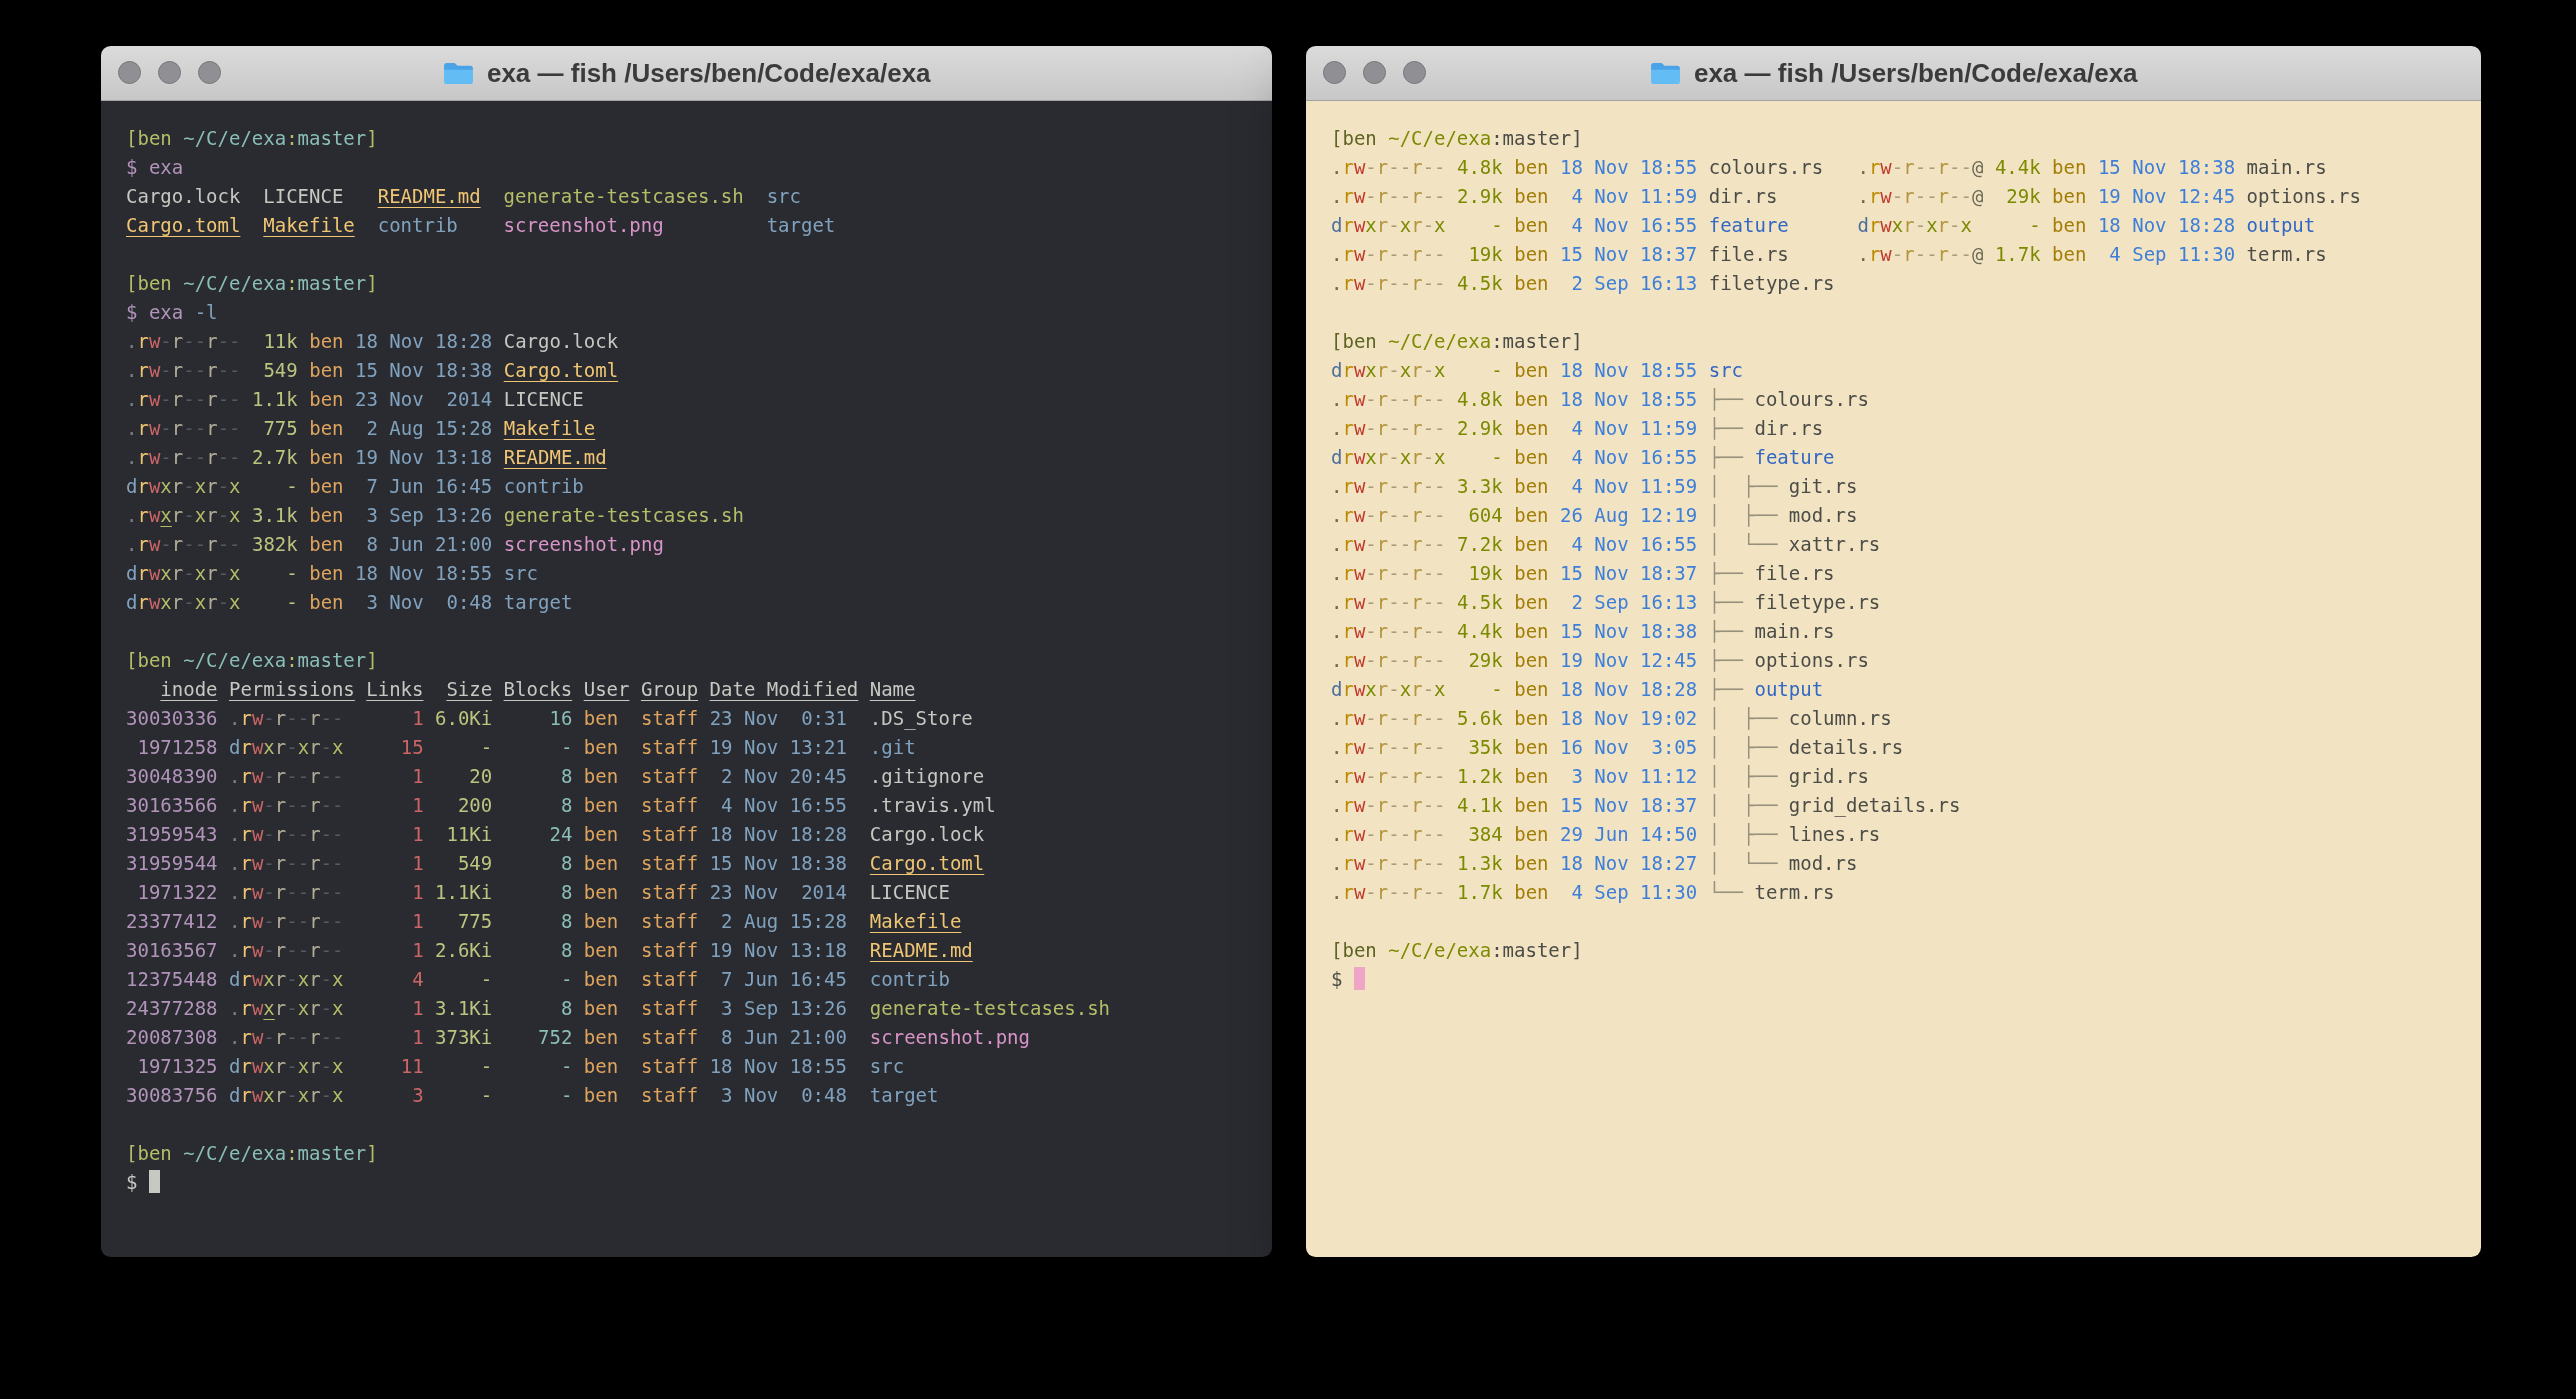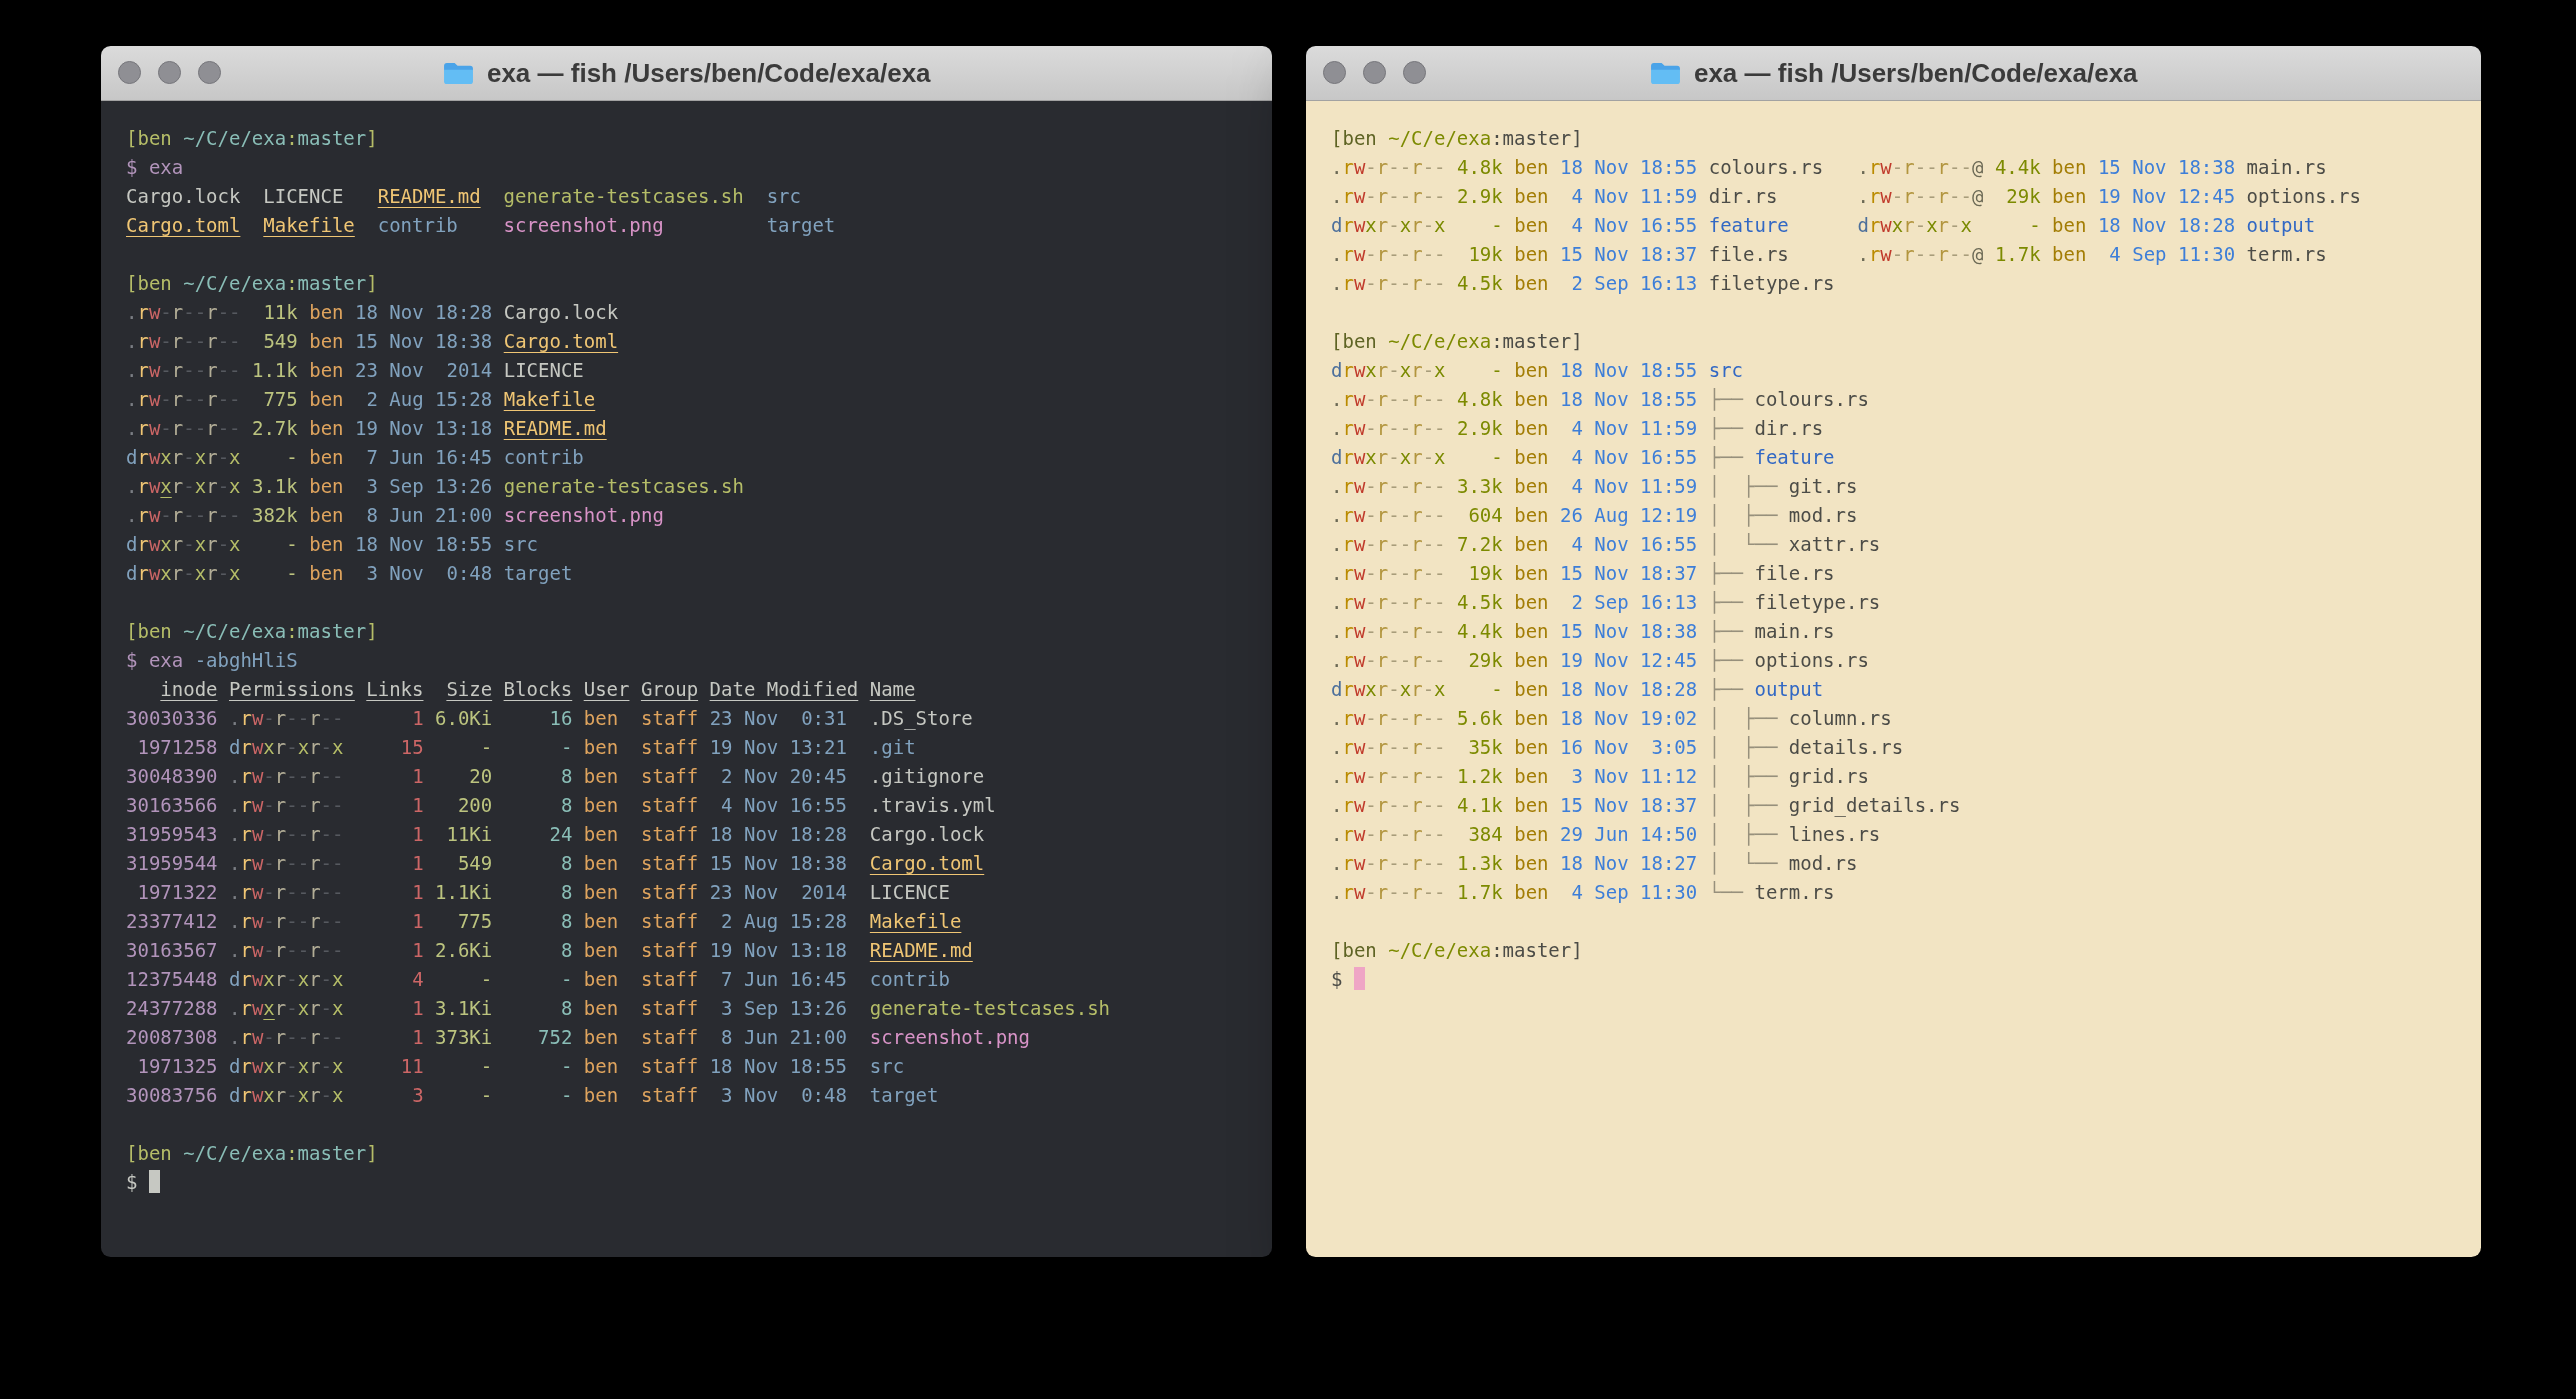--- a/index.html
+++ b/index.html
@@ -41,33 +41,33 @@
       <span>exa — fish  /Users/ben/Code/exa/exa</span>
     </div>
   </div>
   <div class="term" id="term-left" style="background: rgb(41, 43, 48); color: rgb(198, 200, 194);">
       <div class="tline"><span style="color: rgb(181, 189, 104);">[ben </span><span style="color: rgb(138, 190, 183);">~/C/e/exa</span><span style="color: rgb(181, 189, 104);">:</span><span style="color: rgb(138, 190, 183);">master</span><span style="color: rgb(181, 189, 104);">]</span></div>
       <div class="tline"><span style="color: rgb(178, 148, 187);">$ exa</span></div>
       <div class="tline"><span style="color: rgb(198, 200, 194);">Cargo.lock</span><span>  </span><span style="color: rgb(198, 200, 194);">LICENCE</span><span>   </span><span style="color: rgb(240, 198, 116); text-decoration: underline;">README.md</span><span>  </span><span style="color: rgb(181, 189, 104);">generate-testcases.sh</span><span>  </span><span style="color: rgb(129, 162, 190);">src</span></div>
       <div class="tline"><span style="color: rgb(240, 198, 116); text-decoration: underline;">Cargo.toml</span><span>  </span><span style="color: rgb(240, 198, 116); text-decoration: underline;">Makefile</span><span>  </span><span style="color: rgb(129, 162, 190);">contrib</span><span>    </span><span style="color: rgb(216, 147, 199);">screenshot.png</span><span>         </span><span style="color: rgb(129, 162, 190);">target</span></div>
       <div class="tline">&nbsp;</div>
       <div class="tline"><span style="color: rgb(181, 189, 104);">[ben </span><span style="color: rgb(138, 190, 183);">~/C/e/exa</span><span style="color: rgb(181, 189, 104);">:</span><span style="color: rgb(138, 190, 183);">master</span><span style="color: rgb(181, 189, 104);">]</span></div>
+      <div class="tline"><span style="color: rgb(178, 148, 187);">$ exa </span><span style="color: rgb(129, 162, 190);">-l</span></div>
       <div class="tline"><span style="color: rgb(123, 126, 132);">.</span><span style="color: rgb(240, 198, 116);">r</span><span style="color: rgb(204, 102, 102);">w</span><span style="color: rgb(86, 89, 95);">-</span><span style="color: rgb(179, 174, 151);">r</span><span style="color: rgb(86, 89, 95);">-</span><span style="color: rgb(86, 89, 95);">-</span><span style="color: rgb(179, 174, 151);">r</span><span style="color: rgb(86, 89, 95);">-</span><span style="color: rgb(86, 89, 95);">-</span><span> </span><span style="color: rgb(188, 196, 127);"> 11k</span><span> </span><span style="color: rgb(223, 164, 94);">ben</span><span> </span><span style="color: rgb(129, 162, 190);">18 Nov 18:28</span><span> </span><span style="color: rgb(198, 200, 194);">Cargo.lock</span></div>
       <div class="tline"><span style="color: rgb(123, 126, 132);">.</span><span style="color: rgb(240, 198, 116);">r</span><span style="color: rgb(204, 102, 102);">w</span><span style="color: rgb(86, 89, 95);">-</span><span style="color: rgb(179, 174, 151);">r</span><span style="color: rgb(86, 89, 95);">-</span><span style="color: rgb(86, 89, 95);">-</span><span style="color: rgb(179, 174, 151);">r</span><span style="color: rgb(86, 89, 95);">-</span><span style="color: rgb(86, 89, 95);">-</span><span> </span><span style="color: rgb(188, 196, 127);"> 549</span><span> </span><span style="color: rgb(223, 164, 94);">ben</span><span> </span><span style="color: rgb(129, 162, 190);">15 Nov 18:38</span><span> </span><span style="color: rgb(240, 198, 116); text-decoration: underline;">Cargo.toml</span></div>
       <div class="tline"><span style="color: rgb(123, 126, 132);">.</span><span style="color: rgb(240, 198, 116);">r</span><span style="color: rgb(204, 102, 102);">w</span><span style="color: rgb(86, 89, 95);">-</span><span style="color: rgb(179, 174, 151);">r</span><span style="color: rgb(86, 89, 95);">-</span><span style="color: rgb(86, 89, 95);">-</span><span style="color: rgb(179, 174, 151);">r</span><span style="color: rgb(86, 89, 95);">-</span><span style="color: rgb(86, 89, 95);">-</span><span> </span><span style="color: rgb(188, 196, 127);">1.1k</span><span> </span><span style="color: rgb(223, 164, 94);">ben</span><span> </span><span style="color: rgb(129, 162, 190);">23 Nov  2014</span><span> </span><span style="color: rgb(198, 200, 194);">LICENCE</span></div>
       <div class="tline"><span style="color: rgb(123, 126, 132);">.</span><span style="color: rgb(240, 198, 116);">r</span><span style="color: rgb(204, 102, 102);">w</span><span style="color: rgb(86, 89, 95);">-</span><span style="color: rgb(179, 174, 151);">r</span><span style="color: rgb(86, 89, 95);">-</span><span style="color: rgb(86, 89, 95);">-</span><span style="color: rgb(179, 174, 151);">r</span><span style="color: rgb(86, 89, 95);">-</span><span style="color: rgb(86, 89, 95);">-</span><span> </span><span style="color: rgb(188, 196, 127);"> 775</span><span> </span><span style="color: rgb(223, 164, 94);">ben</span><span> </span><span style="color: rgb(129, 162, 190);"> 2 Aug 15:28</span><span> </span><span style="color: rgb(240, 198, 116); text-decoration: underline;">Makefile</span></div>
       <div class="tline"><span style="color: rgb(123, 126, 132);">.</span><span style="color: rgb(240, 198, 116);">r</span><span style="color: rgb(204, 102, 102);">w</span><span style="color: rgb(86, 89, 95);">-</span><span style="color: rgb(179, 174, 151);">r</span><span style="color: rgb(86, 89, 95);">-</span><span style="color: rgb(86, 89, 95);">-</span><span style="color: rgb(179, 174, 151);">r</span><span style="color: rgb(86, 89, 95);">-</span><span style="color: rgb(86, 89, 95);">-</span><span> </span><span style="color: rgb(188, 196, 127);">2.7k</span><span> </span><span style="color: rgb(223, 164, 94);">ben</span><span> </span><span style="color: rgb(129, 162, 190);">19 Nov 13:18</span><span> </span><span style="color: rgb(240, 198, 116); text-decoration: underline;">README.md</span></div>
       <div class="tline"><span style="color: rgb(129, 162, 190);">d</span><span style="color: rgb(240, 198, 116);">r</span><span style="color: rgb(204, 102, 102);">w</span><span style="color: rgb(181, 189, 104);">x</span><span style="color: rgb(179, 174, 151);">r</span><span style="color: rgb(86, 89, 95);">-</span><span style="color: rgb(181, 189, 104);">x</span><span style="color: rgb(179, 174, 151);">r</span><span style="color: rgb(86, 89, 95);">-</span><span style="color: rgb(181, 189, 104);">x</span><span> </span><span style="color: rgb(188, 196, 127);">   -</span><span> </span><span style="color: rgb(223, 164, 94);">ben</span><span> </span><span style="color: rgb(129, 162, 190);"> 7 Jun 16:45</span><span> </span><span style="color: rgb(129, 162, 190);">contrib</span></div>
       <div class="tline"><span style="color: rgb(123, 126, 132);">.</span><span style="color: rgb(240, 198, 116);">r</span><span style="color: rgb(204, 102, 102);">w</span><span style="color: rgb(181, 189, 104); text-decoration: underline;">x</span><span style="color: rgb(179, 174, 151);">r</span><span style="color: rgb(86, 89, 95);">-</span><span style="color: rgb(181, 189, 104);">x</span><span style="color: rgb(179, 174, 151);">r</span><span style="color: rgb(86, 89, 95);">-</span><span style="color: rgb(181, 189, 104);">x</span><span> </span><span style="color: rgb(188, 196, 127);">3.1k</span><span> </span><span style="color: rgb(223, 164, 94);">ben</span><span> </span><span style="color: rgb(129, 162, 190);"> 3 Sep 13:26</span><span> </span><span style="color: rgb(181, 189, 104);">generate-testcases.sh</span></div>
       <div class="tline"><span style="color: rgb(123, 126, 132);">.</span><span style="color: rgb(240, 198, 116);">r</span><span style="color: rgb(204, 102, 102);">w</span><span style="color: rgb(86, 89, 95);">-</span><span style="color: rgb(179, 174, 151);">r</span><span style="color: rgb(86, 89, 95);">-</span><span style="color: rgb(86, 89, 95);">-</span><span style="color: rgb(179, 174, 151);">r</span><span style="color: rgb(86, 89, 95);">-</span><span style="color: rgb(86, 89, 95);">-</span><span> </span><span style="color: rgb(188, 196, 127);">382k</span><span> </span><span style="color: rgb(223, 164, 94);">ben</span><span> </span><span style="color: rgb(129, 162, 190);"> 8 Jun 21:00</span><span> </span><span style="color: rgb(216, 147, 199);">screenshot.png</span></div>
       <div class="tline"><span style="color: rgb(129, 162, 190);">d</span><span style="color: rgb(240, 198, 116);">r</span><span style="color: rgb(204, 102, 102);">w</span><span style="color: rgb(181, 189, 104);">x</span><span style="color: rgb(179, 174, 151);">r</span><span style="color: rgb(86, 89, 95);">-</span><span style="color: rgb(181, 189, 104);">x</span><span style="color: rgb(179, 174, 151);">r</span><span style="color: rgb(86, 89, 95);">-</span><span style="color: rgb(181, 189, 104);">x</span><span> </span><span style="color: rgb(188, 196, 127);">   -</span><span> </span><span style="color: rgb(223, 164, 94);">ben</span><span> </span><span style="color: rgb(129, 162, 190);">18 Nov 18:55</span><span> </span><span style="color: rgb(129, 162, 190);">src</span></div>
       <div class="tline"><span style="color: rgb(129, 162, 190);">d</span><span style="color: rgb(240, 198, 116);">r</span><span style="color: rgb(204, 102, 102);">w</span><span style="color: rgb(181, 189, 104);">x</span><span style="color: rgb(179, 174, 151);">r</span><span style="color: rgb(86, 89, 95);">-</span><span style="color: rgb(181, 189, 104);">x</span><span style="color: rgb(179, 174, 151);">r</span><span style="color: rgb(86, 89, 95);">-</span><span style="color: rgb(181, 189, 104);">x</span><span> </span><span style="color: rgb(188, 196, 127);">   -</span><span> </span><span style="color: rgb(223, 164, 94);">ben</span><span> </span><span style="color: rgb(129, 162, 190);"> 3 Nov  0:48</span><span> </span><span style="color: rgb(129, 162, 190);">target</span></div>
       <div class="tline">&nbsp;</div>
       <div class="tline"><span style="color: rgb(181, 189, 104);">[ben </span><span style="color: rgb(138, 190, 183);">~/C/e/exa</span><span style="color: rgb(181, 189, 104);">:</span><span style="color: rgb(138, 190, 183);">master</span><span style="color: rgb(181, 189, 104);">]</span></div>
-      <div class="tline"><span style="color: rgb(178, 148, 187);">$ exa </span><span style="color: rgb(129, 162, 190);">-abghHliS</span></div>
       <div class="tline"><span>   </span><span style="color: rgb(198, 200, 194); text-decoration: underline;">inode</span><span> </span><span style="color: rgb(198, 200, 194); text-decoration: underline;">Permissions</span><span> </span><span style="color: rgb(198, 200, 194); text-decoration: underline;">Links</span><span>  </span><span style="color: rgb(198, 200, 194); text-decoration: underline;">Size</span><span> </span><span style="color: rgb(198, 200, 194); text-decoration: underline;">Blocks</span><span> </span><span style="color: rgb(198, 200, 194); text-decoration: underline;">User</span><span> </span><span style="color: rgb(198, 200, 194); text-decoration: underline;">Group</span><span> </span><span style="color: rgb(198, 200, 194); text-decoration: underline;">Date Modified</span><span> </span><span style="color: rgb(198, 200, 194); text-decoration: underline;">Name</span></div>
       <div class="tline"><span style="color: rgb(178, 148, 187);">30030336</span><span> </span><span style="color: rgb(123, 126, 132);">.</span><span style="color: rgb(240, 198, 116);">r</span><span style="color: rgb(204, 102, 102);">w</span><span style="color: rgb(86, 89, 95);">-</span><span style="color: rgb(179, 174, 151);">r</span><span style="color: rgb(86, 89, 95);">-</span><span style="color: rgb(86, 89, 95);">-</span><span style="color: rgb(179, 174, 151);">r</span><span style="color: rgb(86, 89, 95);">-</span><span style="color: rgb(86, 89, 95);">-</span><span>  </span><span style="color: rgb(204, 102, 102);">    1</span><span> </span><span style="color: rgb(188, 196, 127);">6.0Ki</span><span> </span><span style="color: rgb(138, 190, 183);">    16</span><span> </span><span style="color: rgb(223, 164, 94);">ben</span><span>  </span><span style="color: rgb(223, 164, 94);">staff</span><span> </span><span style="color: rgb(129, 162, 190);">23 Nov  0:31</span><span>  </span><span style="color: rgb(198, 200, 194);">.DS_Store</span></div>
       <div class="tline"><span style="color: rgb(178, 148, 187);"> 1971258</span><span> </span><span style="color: rgb(129, 162, 190);">d</span><span style="color: rgb(240, 198, 116);">r</span><span style="color: rgb(204, 102, 102);">w</span><span style="color: rgb(181, 189, 104);">x</span><span style="color: rgb(179, 174, 151);">r</span><span style="color: rgb(86, 89, 95);">-</span><span style="color: rgb(181, 189, 104);">x</span><span style="color: rgb(179, 174, 151);">r</span><span style="color: rgb(86, 89, 95);">-</span><span style="color: rgb(181, 189, 104);">x</span><span>  </span><span style="color: rgb(204, 102, 102);">   15</span><span> </span><span style="color: rgb(188, 196, 127);">    -</span><span> </span><span style="color: rgb(138, 190, 183);">     -</span><span> </span><span style="color: rgb(223, 164, 94);">ben</span><span>  </span><span style="color: rgb(223, 164, 94);">staff</span><span> </span><span style="color: rgb(129, 162, 190);">19 Nov 13:21</span><span>  </span><span style="color: rgb(129, 162, 190);">.git</span></div>
       <div class="tline"><span style="color: rgb(178, 148, 187);">30048390</span><span> </span><span style="color: rgb(123, 126, 132);">.</span><span style="color: rgb(240, 198, 116);">r</span><span style="color: rgb(204, 102, 102);">w</span><span style="color: rgb(86, 89, 95);">-</span><span style="color: rgb(179, 174, 151);">r</span><span style="color: rgb(86, 89, 95);">-</span><span style="color: rgb(86, 89, 95);">-</span><span style="color: rgb(179, 174, 151);">r</span><span style="color: rgb(86, 89, 95);">-</span><span style="color: rgb(86, 89, 95);">-</span><span>  </span><span style="color: rgb(204, 102, 102);">    1</span><span> </span><span style="color: rgb(188, 196, 127);">   20</span><span> </span><span style="color: rgb(138, 190, 183);">     8</span><span> </span><span style="color: rgb(223, 164, 94);">ben</span><span>  </span><span style="color: rgb(223, 164, 94);">staff</span><span> </span><span style="color: rgb(129, 162, 190);"> 2 Nov 20:45</span><span>  </span><span style="color: rgb(198, 200, 194);">.gitignore</span></div>
       <div class="tline"><span style="color: rgb(178, 148, 187);">30163566</span><span> </span><span style="color: rgb(123, 126, 132);">.</span><span style="color: rgb(240, 198, 116);">r</span><span style="color: rgb(204, 102, 102);">w</span><span style="color: rgb(86, 89, 95);">-</span><span style="color: rgb(179, 174, 151);">r</span><span style="color: rgb(86, 89, 95);">-</span><span style="color: rgb(86, 89, 95);">-</span><span style="color: rgb(179, 174, 151);">r</span><span style="color: rgb(86, 89, 95);">-</span><span style="color: rgb(86, 89, 95);">-</span><span>  </span><span style="color: rgb(204, 102, 102);">    1</span><span> </span><span style="color: rgb(188, 196, 127);">  200</span><span> </span><span style="color: rgb(138, 190, 183);">     8</span><span> </span><span style="color: rgb(223, 164, 94);">ben</span><span>  </span><span style="color: rgb(223, 164, 94);">staff</span><span> </span><span style="color: rgb(129, 162, 190);"> 4 Nov 16:55</span><span>  </span><span style="color: rgb(198, 200, 194);">.travis.yml</span></div>
       <div class="tline"><span style="color: rgb(178, 148, 187);">31959543</span><span> </span><span style="color: rgb(123, 126, 132);">.</span><span style="color: rgb(240, 198, 116);">r</span><span style="color: rgb(204, 102, 102);">w</span><span style="color: rgb(86, 89, 95);">-</span><span style="color: rgb(179, 174, 151);">r</span><span style="color: rgb(86, 89, 95);">-</span><span style="color: rgb(86, 89, 95);">-</span><span style="color: rgb(179, 174, 151);">r</span><span style="color: rgb(86, 89, 95);">-</span><span style="color: rgb(86, 89, 95);">-</span><span>  </span><span style="color: rgb(204, 102, 102);">    1</span><span> </span><span style="color: rgb(188, 196, 127);"> 11Ki</span><span> </span><span style="color: rgb(138, 190, 183);">    24</span><span> </span><span style="color: rgb(223, 164, 94);">ben</span><span>  </span><span style="color: rgb(223, 164, 94);">staff</span><span> </span><span style="color: rgb(129, 162, 190);">18 Nov 18:28</span><span>  </span><span style="color: rgb(198, 200, 194);">Cargo.lock</span></div>
       <div class="tline"><span style="color: rgb(178, 148, 187);">31959544</span><span> </span><span style="color: rgb(123, 126, 132);">.</span><span style="color: rgb(240, 198, 116);">r</span><span style="color: rgb(204, 102, 102);">w</span><span style="color: rgb(86, 89, 95);">-</span><span style="color: rgb(179, 174, 151);">r</span><span style="color: rgb(86, 89, 95);">-</span><span style="color: rgb(86, 89, 95);">-</span><span style="color: rgb(179, 174, 151);">r</span><span style="color: rgb(86, 89, 95);">-</span><span style="color: rgb(86, 89, 95);">-</span><span>  </span><span style="color: rgb(204, 102, 102);">    1</span><span> </span><span style="color: rgb(188, 196, 127);">  549</span><span> </span><span style="color: rgb(138, 190, 183);">     8</span><span> </span><span style="color: rgb(223, 164, 94);">ben</span><span>  </span><span style="color: rgb(223, 164, 94);">staff</span><span> </span><span style="color: rgb(129, 162, 190);">15 Nov 18:38</span><span>  </span><span style="color: rgb(240, 198, 116); text-decoration: underline;">Cargo.toml</span></div>
       <div class="tline"><span style="color: rgb(178, 148, 187);"> 1971322</span><span> </span><span style="color: rgb(123, 126, 132);">.</span><span style="color: rgb(240, 198, 116);">r</span><span style="color: rgb(204, 102, 102);">w</span><span style="color: rgb(86, 89, 95);">-</span><span style="color: rgb(179, 174, 151);">r</span><span style="color: rgb(86, 89, 95);">-</span><span style="color: rgb(86, 89, 95);">-</span><span style="color: rgb(179, 174, 151);">r</span><span style="color: rgb(86, 89, 95);">-</span><span style="color: rgb(86, 89, 95);">-</span><span>  </span><span style="color: rgb(204, 102, 102);">    1</span><span> </span><span style="color: rgb(188, 196, 127);">1.1Ki</span><span> </span><span style="color: rgb(138, 190, 183);">     8</span><span> </span><span style="color: rgb(223, 164, 94);">ben</span><span>  </span><span style="color: rgb(223, 164, 94);">staff</span><span> </span><span style="color: rgb(129, 162, 190);">23 Nov  2014</span><span>  </span><span style="color: rgb(198, 200, 194);">LICENCE</span></div>
       <div class="tline"><span style="color: rgb(178, 148, 187);">23377412</span><span> </span><span style="color: rgb(123, 126, 132);">.</span><span style="color: rgb(240, 198, 116);">r</span><span style="color: rgb(204, 102, 102);">w</span><span style="color: rgb(86, 89, 95);">-</span><span style="color: rgb(179, 174, 151);">r</span><span style="color: rgb(86, 89, 95);">-</span><span style="color: rgb(86, 89, 95);">-</span><span style="color: rgb(179, 174, 151);">r</span><span style="color: rgb(86, 89, 95);">-</span><span style="color: rgb(86, 89, 95);">-</span><span>  </span><span style="color: rgb(204, 102, 102);">    1</span><span> </span><span style="color: rgb(188, 196, 127);">  775</span><span> </span><span style="color: rgb(138, 190, 183);">     8</span><span> </span><span style="color: rgb(223, 164, 94);">ben</span><span>  </span><span style="color: rgb(223, 164, 94);">staff</span><span> </span><span style="color: rgb(129, 162, 190);"> 2 Aug 15:28</span><span>  </span><span style="color: rgb(240, 198, 116); text-decoration: underline;">Makefile</span></div>
       <div class="tline"><span style="color: rgb(178, 148, 187);">30163567</span><span> </span><span style="color: rgb(123, 126, 132);">.</span><span style="color: rgb(240, 198, 116);">r</span><span style="color: rgb(204, 102, 102);">w</span><span style="color: rgb(86, 89, 95);">-</span><span style="color: rgb(179, 174, 151);">r</span><span style="color: rgb(86, 89, 95);">-</span><span style="color: rgb(86, 89, 95);">-</span><span style="color: rgb(179, 174, 151);">r</span><span style="color: rgb(86, 89, 95);">-</span><span style="color: rgb(86, 89, 95);">-</span><span>  </span><span style="color: rgb(204, 102, 102);">    1</span><span> </span><span style="color: rgb(188, 196, 127);">2.6Ki</span><span> </span><span style="color: rgb(138, 190, 183);">     8</span><span> </span><span style="color: rgb(223, 164, 94);">ben</span><span>  </span><span style="color: rgb(223, 164, 94);">staff</span><span> </span><span style="color: rgb(129, 162, 190);">19 Nov 13:18</span><span>  </span><span style="color: rgb(240, 198, 116); text-decoration: underline;">README.md</span></div>

